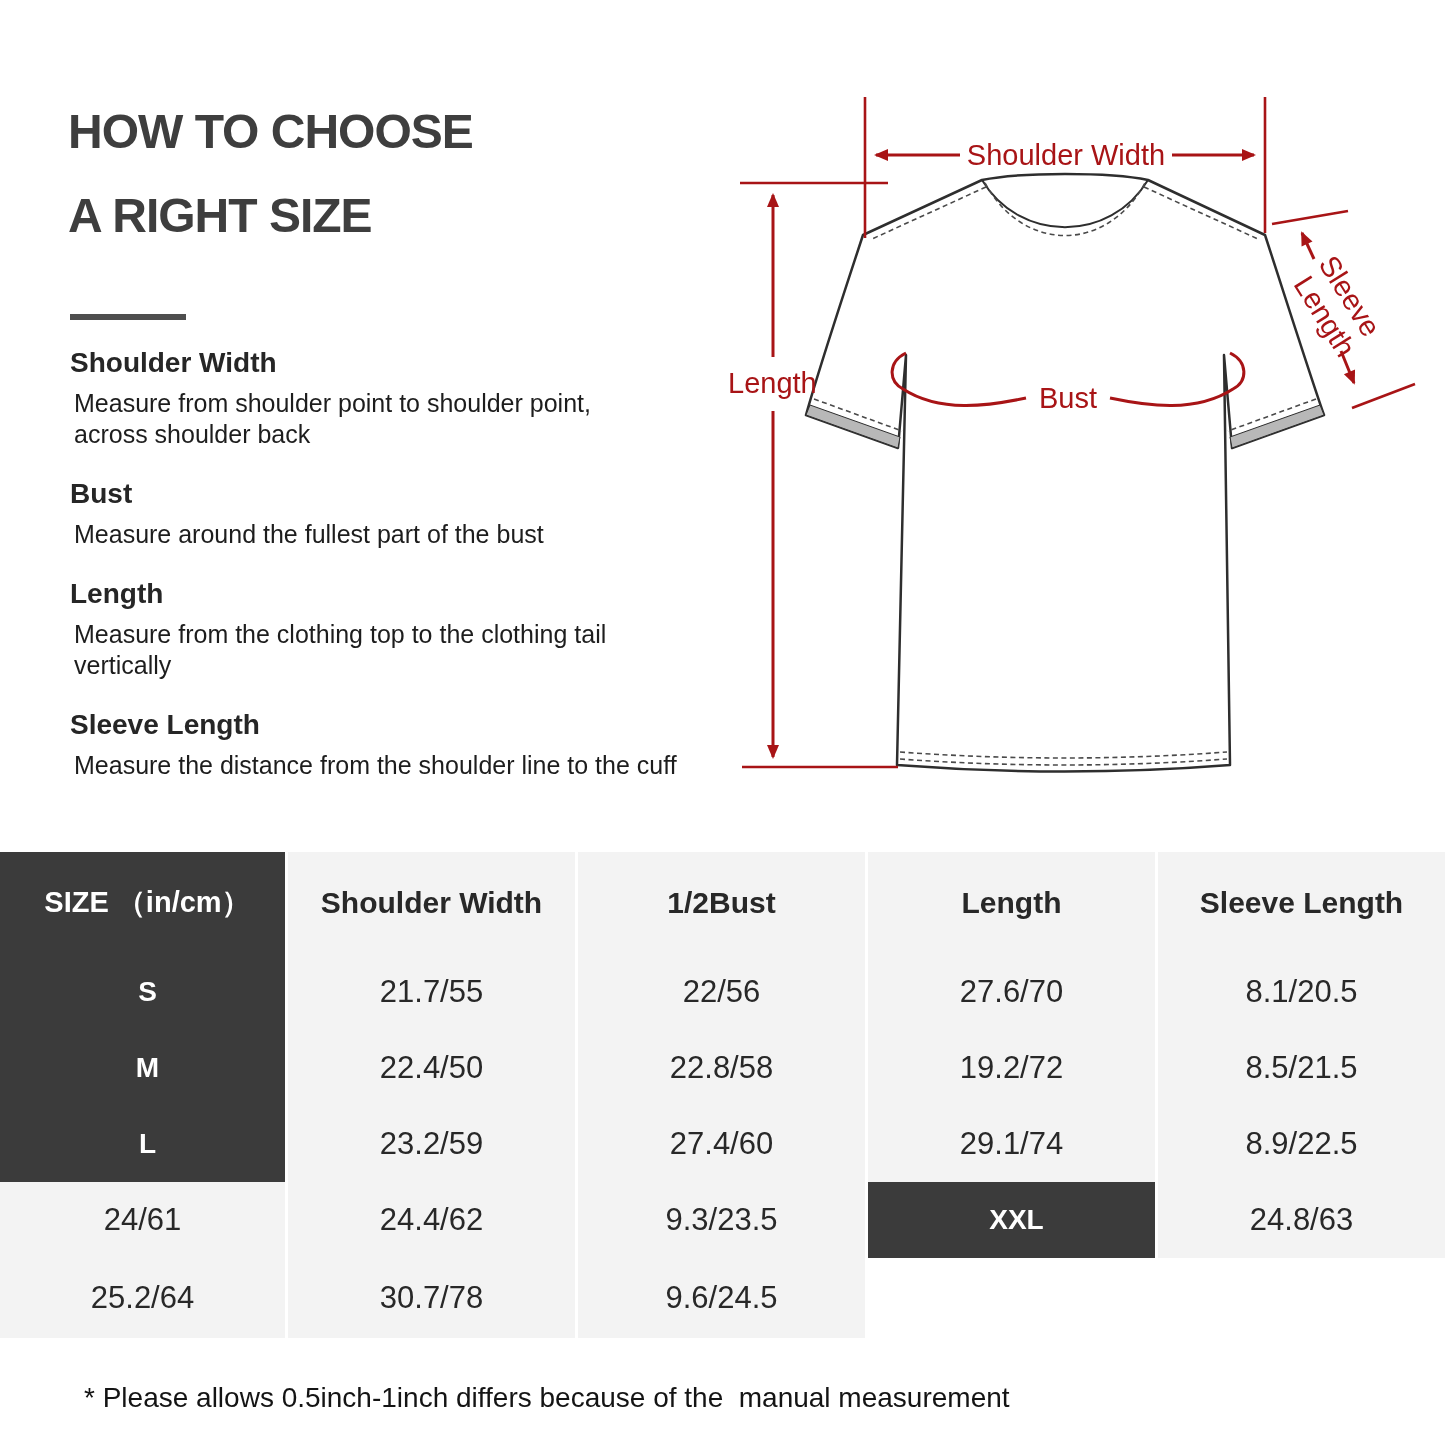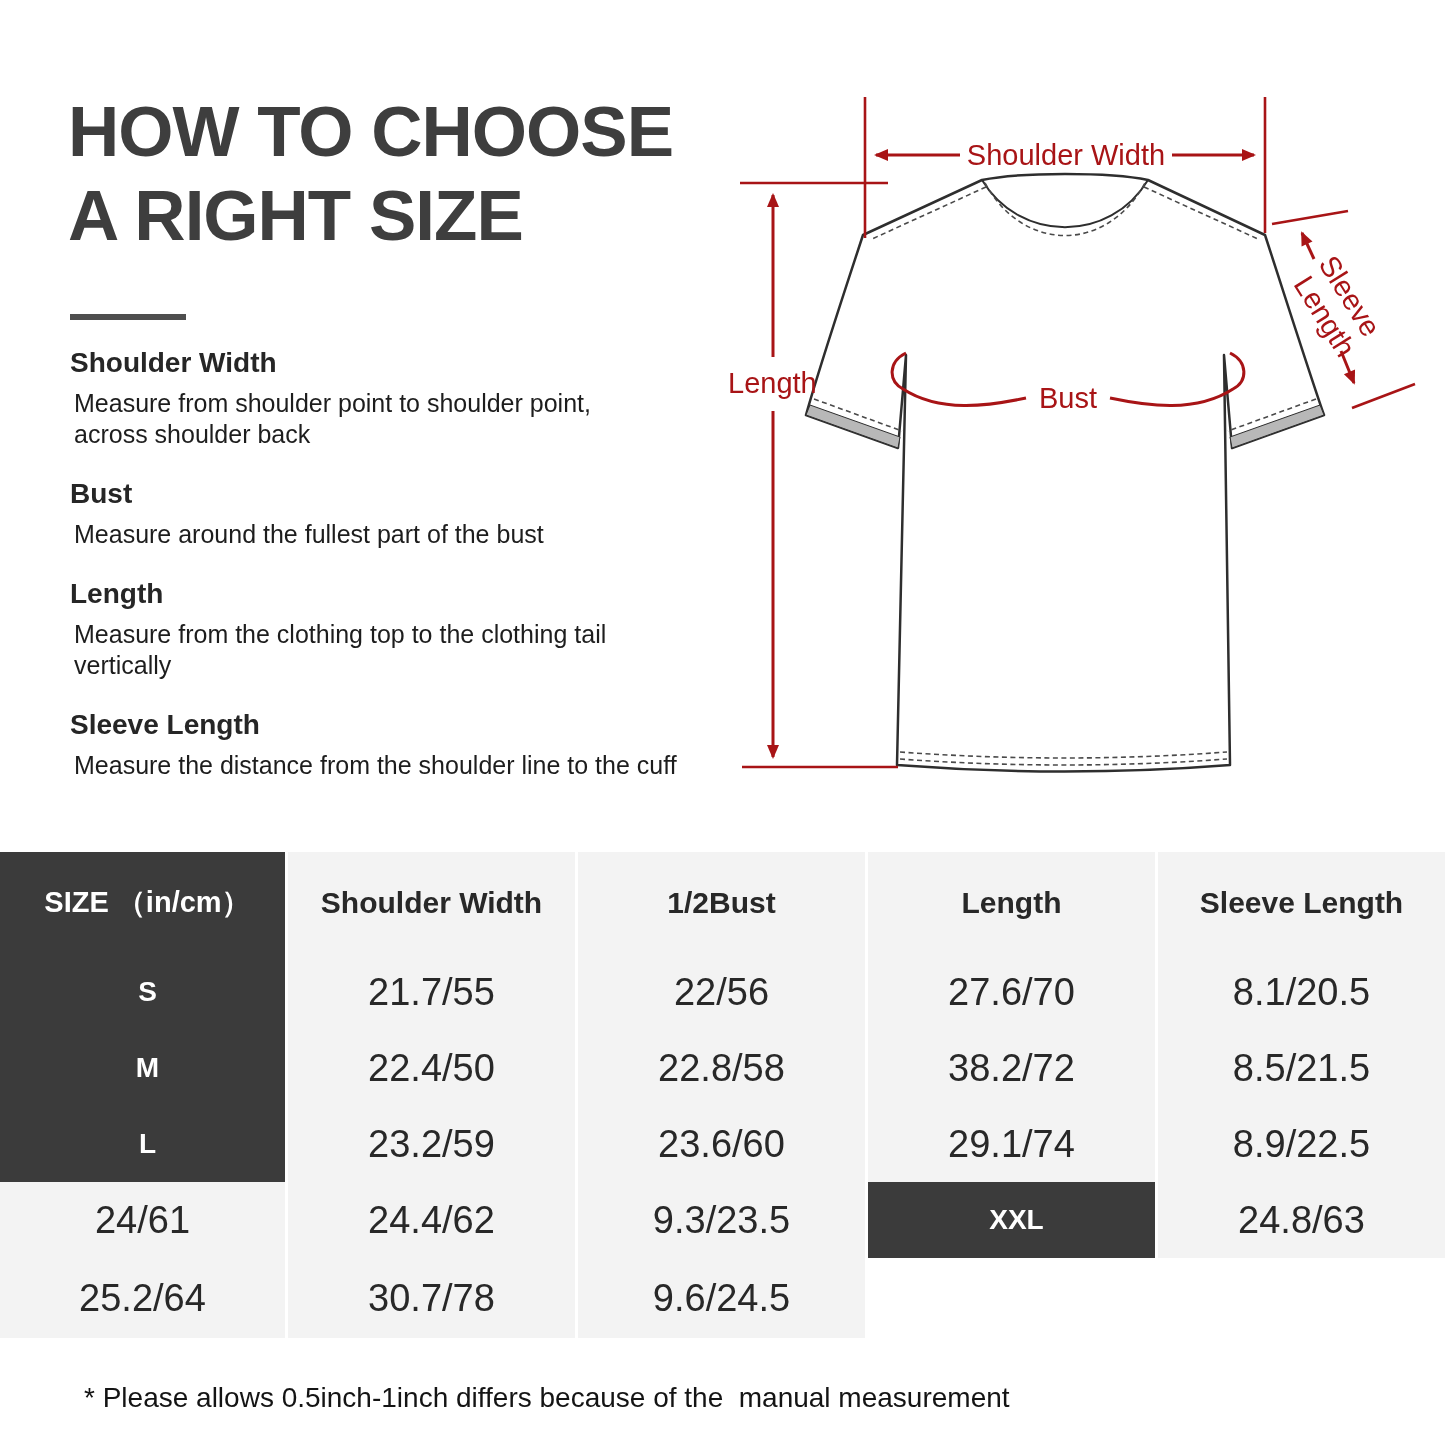--- a/index.html
+++ b/index.html
@@ -1,20 +1,20 @@
 <!DOCTYPE html>
 <html><head>
 <meta charset="utf-8">
 <style>
   html,body{margin:0;padding:0;background:#fff;}
   .canvas{position:relative;width:1445px;height:1445px;background:#ffffff;overflow:hidden;
           font-family:"Liberation Sans", sans-serif;}
 
   
-  .title{position:absolute;left:68px;top:90px;font-size:71px;font-weight:800;
+  .title{position:absolute;left:68px;top:90px;font-size:48px;font-weight:800;
          color:#3e3e3e;line-height:84px;letter-spacing:-1px;}
   .divider{position:absolute;left:70px;top:314px;width:116px;height:6px;background:#4e4e4e;}
 
   
   .defs{position:absolute;left:70px;top:346px;width:700px;}
   .def-term{font-size:28px;font-weight:700;color:#262626;margin:0 0 8px 0;line-height:34px;}
   .def-desc{font-size:25px;color:#1d1d1d;margin:0 0 27px 4px;line-height:31px;white-space:pre-line;}
 
   
   .diagram{position:absolute;left:720px;top:75px;width:725px;height:730px;}
@@ -30,21 +30,21 @@
   .size-table{position:absolute;left:0;top:852px;width:1445px;height:486px;display:grid;
               grid-template-columns:285px 287px 287px 287px 287px;
               grid-template-rows:102px 76px 76px 76px 76px 80px;
               column-gap:3px;background:#ffffff;}
   .c{display:flex;align-items:center;justify-content:center;}
   .c.dark{background:#3b3b3b;color:#ffffff;padding-left:10px;}
   .c.light{background:#f3f3f3;color:#282828;}
   .hdr{font-size:30px;font-weight:700;color:#2b2b2b;}
   .hdr-dark{font-size:29px;font-weight:700;color:#ffffff;}
   .rowlab{font-size:28px;font-weight:700;color:#ffffff;}
-  .val{font-size:38px;font-weight:400;}
+  .val{font-size:31px;font-weight:400;}
 
   .footnote{position:absolute;left:44px;top:1354px;font-size:28px;color:#141414;white-space:pre-wrap;margin-left:40px;}
 </style>
 </head>
 <body>
 
 <div class="canvas">
 
   <div class="title">
     <div>HOW TO CHOOSE</div>
@@ -141,26 +141,26 @@
 
     <div class="c dark rowlab">S</div>
     <div class="c light val">21.7/55</div>
     <div class="c light val">22/56</div>
     <div class="c light val">27.6/70</div>
     <div class="c light val">8.1/20.5</div>
 
     <div class="c dark rowlab">M</div>
     <div class="c light val">22.4/50</div>
     <div class="c light val">22.8/58</div>
-    <div class="c light val">38.2/72</div>
+    <div class="c light val">19.2/72</div>
     <div class="c light val">8.5/21.5</div>
 
     <div class="c dark rowlab">L</div>
     <div class="c light val">23.2/59</div>
-    <div class="c light val">23.6/60</div>
+    <div class="c light val">27.4/60</div>
     <div class="c light val">29.1/74</div>
     <div class="c light val">8.9/22.5</div>
 
     <div class="c light val">24/61</div>
     <div class="c light val">24.4/62</div>
     <div class="c light val">9.3/23.5</div>
 
     <div class="c dark rowlab">XXL</div>
     <div class="c light val">24.8/63</div>
     <div class="c light val">25.2/64</div>

